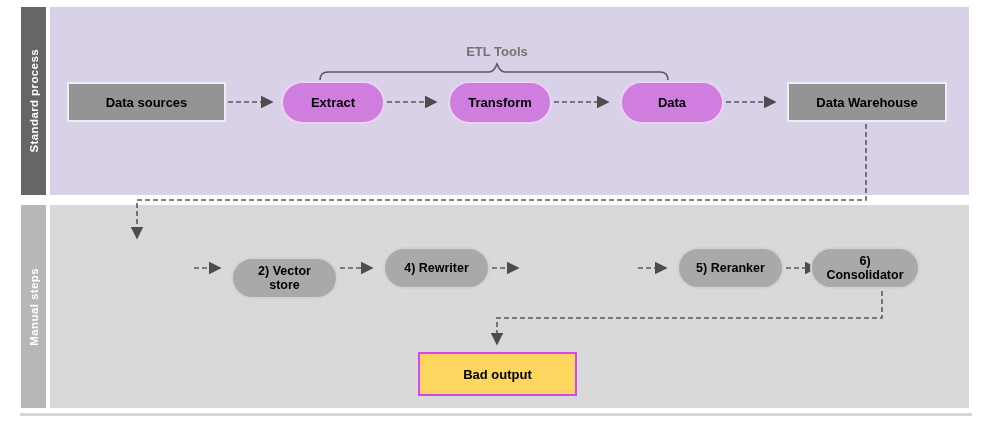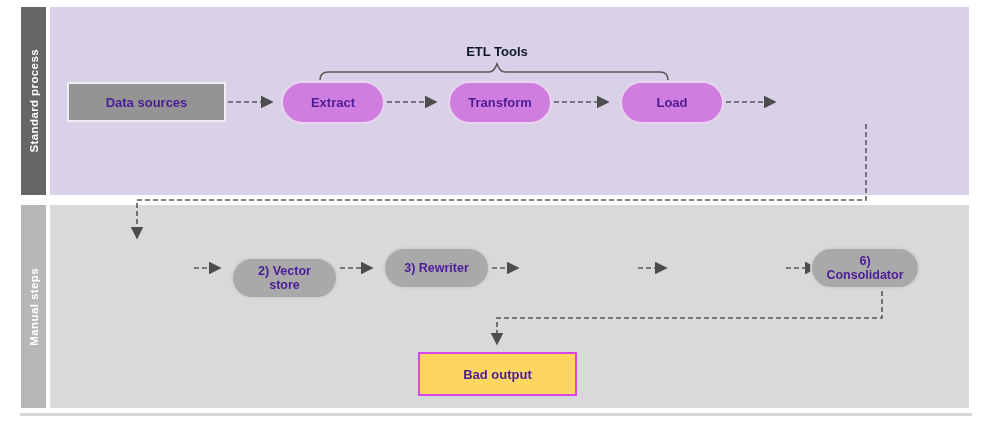--- a/index.html
+++ b/index.html
@@ -16,41 +16,41 @@
   .tab-manual{left:21px;top:205px;width:25px;height:203px;background:#b7b7b7;}
   .body-standard{position:absolute;left:50px;top:7px;width:919px;height:188px;background:#d8d1e7;}
   .body-manual{position:absolute;left:50px;top:205px;width:919px;height:203px;background:#d9d9d9;}
   .bottom-divider{position:absolute;left:20px;top:413px;width:952px;height:3px;background:#d6d6d6;}
 
   
   svg.connectors{position:absolute;left:0;top:0;z-index:3;pointer-events:none;}
 
   
   .node{position:absolute;z-index:4;display:flex;align-items:center;justify-content:center;
-        text-align:center;color:#4c1d95;font-weight:bold;box-sizing:border-box;}
+        text-align:center;color:#000000;font-weight:bold;box-sizing:border-box;}
   .rect-node{width:159px;height:40px;background:#949494;border:2px solid #efedf4;font-size:13px;}
   .etl-pill{width:104px;height:43px;background:#d07de0;border:2px solid #ead3f0;border-radius:22px;font-size:13px;}
   .manual-pill{width:107px;height:42px;background:#a9a9a9;border:2px solid #d2d2d2;border-radius:21px;
                font-size:12.5px;line-height:1.15;padding:0 10px;}
   .n-data-sources{left:67px;top:82px;}
   .n-extract{left:281px;top:81px;}
   .n-transform{left:448px;top:81px;}
   .n-load{left:620px;top:81px;}
   .n-data-warehouse{left:787px;top:82px;width:160px;}
   .n-step1{left:85px;top:247px;}
   .n-step2{left:231px;top:247px;margin-top:10px;}
   .n-step3{left:383px;top:247px;}
   .n-step4{left:529px;top:247px;}
   .n-step5{left:677px;top:247px;}
   .n-step6{left:810px;top:247px;width:110px;align-items:center;}
   .n-bad-output{left:418px;top:352px;width:159px;height:44px;background:#fdd65f;border:2px solid #d946ef;font-size:13px;}
 
   
   .etl-label{position:absolute;left:437px;top:44px;width:120px;z-index:4;text-align:center;
-             color:#0f172a;font-weight:bold;font-size:13px;}
+             color:#737373;font-weight:bold;font-size:13px;}
 </style>
 </head>
 <body>
 
 <div class="canvas">
 
   <div class="lane-tab tab-standard">
     <span class="vtext">Standard process</span>
   </div>
   <div class="body-standard"></div>
@@ -89,28 +89,34 @@
   <div class="node rect-node n-data-sources">
     <span>Data sources</span>
   </div>
   <div class="node etl-pill n-extract">
     <span>Extract</span>
   </div>
   <div class="node etl-pill n-transform">
     <span>Transform</span>
   </div>
   <div class="node etl-pill n-load">
-    <span>Load</span>
+    <span>Data</span>
+  </div>
+  <div class="node rect-node n-data-warehouse">
+    <span>Data Warehouse</span>
   </div>
 
   <div class="node manual-pill n-step2">
     <span>2) Vector store</span>
   </div>
   <div class="node manual-pill n-step3">
-    <span>3) Rewriter</span>
+    <span>4) Rewriter</span>
+  </div>
+  <div class="node manual-pill n-step5">
+    <span>5) Reranker</span>
   </div>
   <div class="node manual-pill n-step6">
     <span>6) Consolidator</span>
   </div>
 
   <div class="node n-bad-output">
     <span>Bad output</span>
   </div>
 
 </div>

